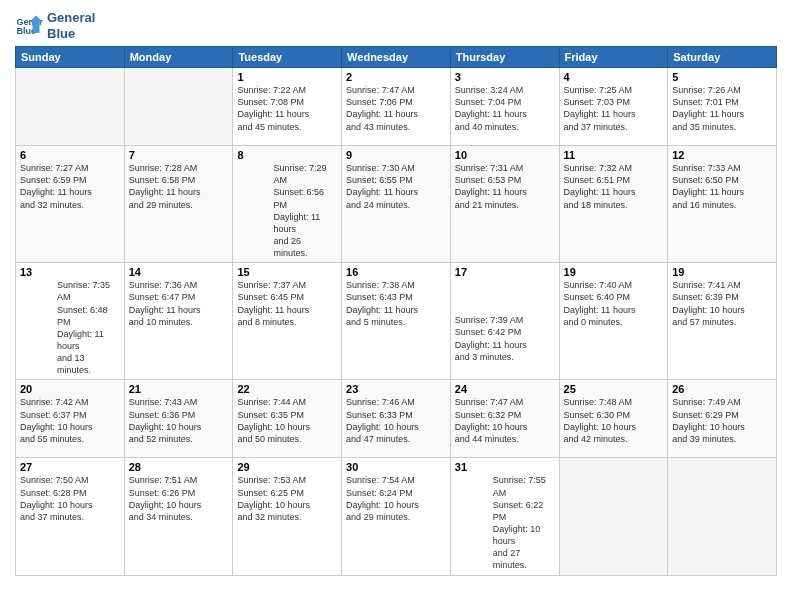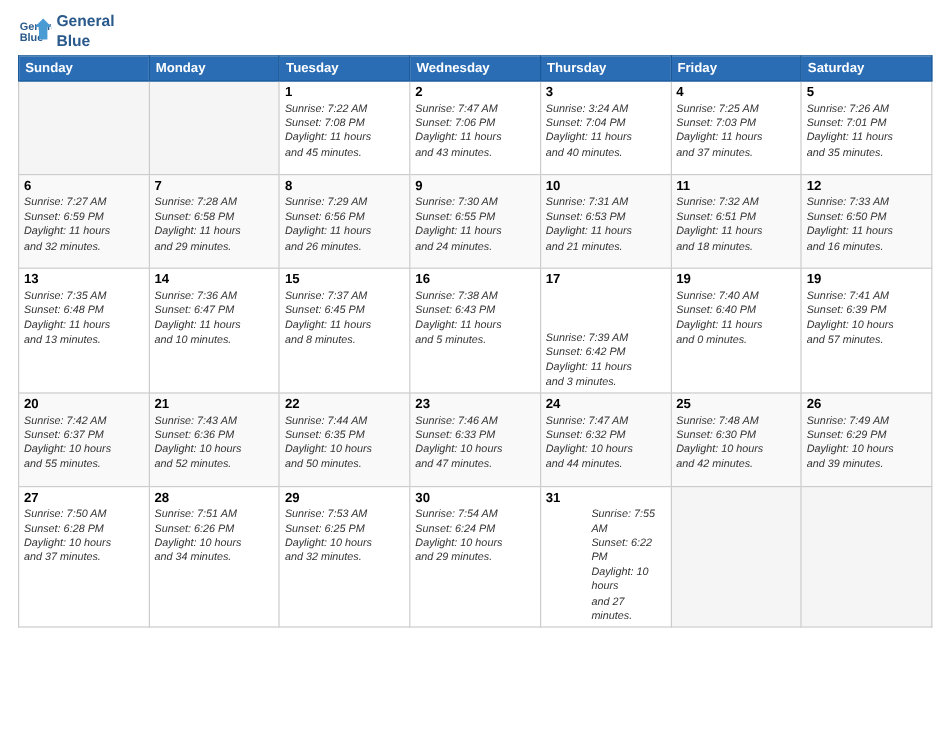--- a/index.html
+++ b/index.html
@@ -80,21 +80,20 @@
     .day-num {
       font-weight: bold;
       font-size: 11px;
       margin-bottom: 1px;
       display: block;
     }
     .day-info {
       font-size: 9px;
       color: #333;
       line-height: 1.35;
-      font-style: italic;
     }
     .empty-cell {
       background: #f5f5f5 !important;
     }
   </style>
 </head>
 <body>
 
 <div class="container">
   <div class="header-row">
@@ -177,21 +176,21 @@
           </td>
           <td>
             <span class="day-num">7</span>
             <div class="day-info" style="white-space: pre-line;">Sunrise: 7:28 AM
 Sunset: 6:58 PM
 Daylight: 11 hours
 and 29 minutes.</div>
           </td>
           <td>
             <span class="day-num">8</span>
-            <div class="day-info" style="white-space: pre-line;">Sunrise: 7:29 AM
+            <div class="day-info" style="white-space: pre-line; margin-left: 36px;">Sunrise: 7:29 AM
 Sunset: 6:56 PM
 Daylight: 11 hours
 and 26 minutes.</div>
           </td>
           <td>
             <span class="day-num">9</span>
             <div class="day-info" style="white-space: pre-line;">Sunrise: 7:30 AM
 Sunset: 6:55 PM
 Daylight: 11 hours
 and 24 minutes.</div>
@@ -214,21 +213,21 @@
             <span class="day-num">12</span>
             <div class="day-info" style="white-space: pre-line;">Sunrise: 7:33 AM
 Sunset: 6:50 PM
 Daylight: 11 hours
 and 16 minutes.</div>
           </td>
         </tr>
         <tr>
           <td>
             <span class="day-num">13</span>
-            <div class="day-info" style="white-space: pre-line;">Sunrise: 7:35 AM
+            <div class="day-info" style="white-space: pre-line; margin-left: 37px;">Sunrise: 7:35 AM
 Sunset: 6:48 PM
 Daylight: 11 hours
 and 13 minutes.</div>
           </td>
           <td>
             <span class="day-num">14</span>
             <div class="day-info" style="white-space: pre-line;">Sunrise: 7:36 AM
 Sunset: 6:47 PM
 Daylight: 11 hours
 and 10 minutes.</div>

